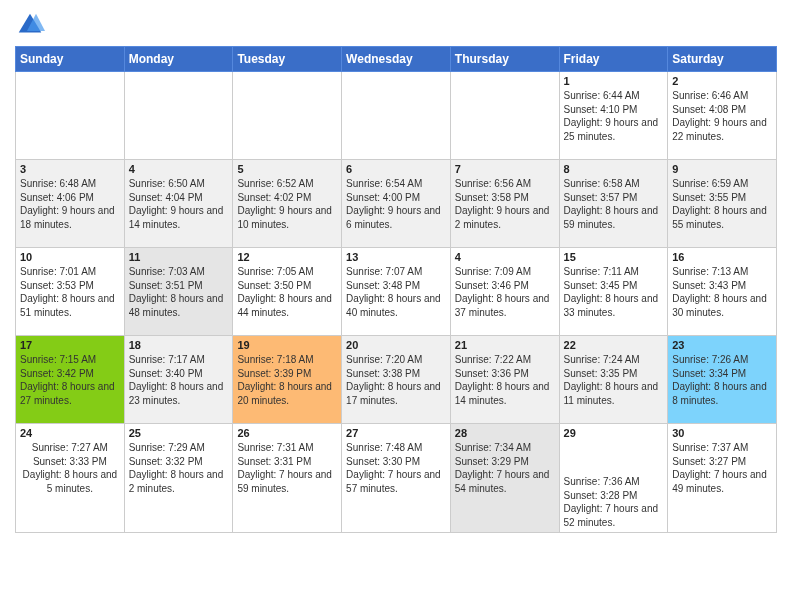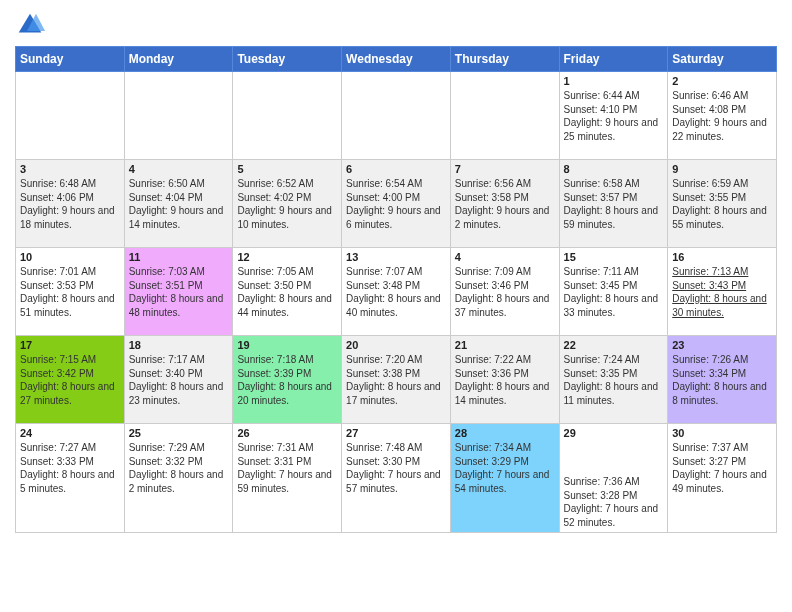--- a/index.html
+++ b/index.html
@@ -195,21 +195,21 @@
 Daylight: 8 hours and 55 minutes.</div>
           </td>
         </tr>
         <tr>
           <td style="background: rgb(255, 255, 255);">
             <span class="day-num">10</span>
             <div class="day-info" style="white-space: pre-line;">Sunrise: 7:01 AM
 Sunset: 3:53 PM
 Daylight: 8 hours and 51 minutes.</div>
           </td>
-          <td style="background: #f0abfc;">
+          <td style="background: #e5e5e5;">
             <span class="day-num">11</span>
             <div class="day-info" style="white-space: pre-line;">Sunrise: 7:03 AM
 Sunset: 3:51 PM
 Daylight: 8 hours and 48 minutes.</div>
           </td>
           <td style="background: rgb(255, 255, 255);">
             <span class="day-num">12</span>
             <div class="day-info" style="white-space: pre-line;">Sunrise: 7:05 AM
 Sunset: 3:50 PM
 Daylight: 8 hours and 44 minutes.</div>
@@ -227,39 +227,39 @@
 Daylight: 8 hours and 37 minutes.</div>
           </td>
           <td style="background: rgb(255, 255, 255);">
             <span class="day-num">15</span>
             <div class="day-info" style="white-space: pre-line;">Sunrise: 7:11 AM
 Sunset: 3:45 PM
 Daylight: 8 hours and 33 minutes.</div>
           </td>
           <td style="background: rgb(255, 255, 255);">
             <span class="day-num">16</span>
-            <div class="day-info" style="white-space: pre-line; text-decoration: underline;">Sunrise: 7:13 AM
+            <div class="day-info" style="white-space: pre-line;">Sunrise: 7:13 AM
 Sunset: 3:43 PM
 Daylight: 8 hours and 30 minutes.</div>
           </td>
         </tr>
         <tr class="row-alt">
           <td style="background: #84cc16;">
             <span class="day-num">17</span>
             <div class="day-info" style="white-space: pre-line;">Sunrise: 7:15 AM
 Sunset: 3:42 PM
 Daylight: 8 hours and 27 minutes.</div>
           </td>
           <td style="background: rgb(240, 240, 240); margin-left: 48px;">
             <span class="day-num">18</span>
             <div class="day-info" style="white-space: pre-line;">Sunrise: 7:17 AM
 Sunset: 3:40 PM
 Daylight: 8 hours and 23 minutes.</div>
           </td>
-          <td style="background: #86efac;">
+          <td style="background: #fdba74;">
             <span class="day-num">19</span>
             <div class="day-info" style="white-space: pre-line;">Sunrise: 7:18 AM
 Sunset: 3:39 PM
 Daylight: 8 hours and 20 minutes.</div>
           </td>
           <td style="background: rgb(240, 240, 240);">
             <span class="day-num">20</span>
             <div class="day-info" style="white-space: pre-line;">Sunrise: 7:20 AM
 Sunset: 3:38 PM
 Daylight: 8 hours and 17 minutes.</div>
@@ -269,31 +269,31 @@
             <div class="day-info" style="white-space: pre-line;">Sunrise: 7:22 AM
 Sunset: 3:36 PM
 Daylight: 8 hours and 14 minutes.</div>
           </td>
           <td style="background: rgb(240, 240, 240);">
             <span class="day-num">22</span>
             <div class="day-info" style="white-space: pre-line;">Sunrise: 7:24 AM
 Sunset: 3:35 PM
 Daylight: 8 hours and 11 minutes.</div>
           </td>
-          <td style="background: #c4b5fd;">
+          <td style="background: #7dd3fc;">
             <span class="day-num">23</span>
             <div class="day-info" style="white-space: pre-line;">Sunrise: 7:26 AM
 Sunset: 3:34 PM
 Daylight: 8 hours and 8 minutes.</div>
           </td>
         </tr>
         <tr>
           <td style="background: rgb(255, 255, 255);">
             <span class="day-num">24</span>
-            <div class="day-info" style="white-space: pre-line;">Sunrise: 7:27 AM
+            <div class="day-info" style="white-space: pre-line; text-align: center;">Sunrise: 7:27 AM
 Sunset: 3:33 PM
 Daylight: 8 hours and 5 minutes.</div>
           </td>
           <td style="background: rgb(255, 255, 255);">
             <span class="day-num">25</span>
             <div class="day-info" style="white-space: pre-line;">Sunrise: 7:29 AM
 Sunset: 3:32 PM
 Daylight: 8 hours and 2 minutes.</div>
           </td>
           <td style="background: rgb(255, 255, 255);">
@@ -301,21 +301,21 @@
             <div class="day-info" style="white-space: pre-line;">Sunrise: 7:31 AM
 Sunset: 3:31 PM
 Daylight: 7 hours and 59 minutes.</div>
           </td>
           <td style="background: rgb(255, 255, 255);">
             <span class="day-num">27</span>
             <div class="day-info" style="white-space: pre-line;">Sunrise: 7:48 AM
 Sunset: 3:30 PM
 Daylight: 7 hours and 57 minutes.</div>
           </td>
-          <td style="background: #7dd3fc;">
+          <td style="background: #e5e5e5;">
             <span class="day-num">28</span>
             <div class="day-info" style="white-space: pre-line;">Sunrise: 7:34 AM
 Sunset: 3:29 PM
 Daylight: 7 hours and 54 minutes.</div>
           </td>
           <td style="background: rgb(255, 255, 255);">
             <span class="day-num">29</span>
             <div class="day-info" style="white-space: pre-line; margin-top: 36px;">Sunrise: 7:36 AM
 Sunset: 3:28 PM
 Daylight: 7 hours and 52 minutes.</div>

